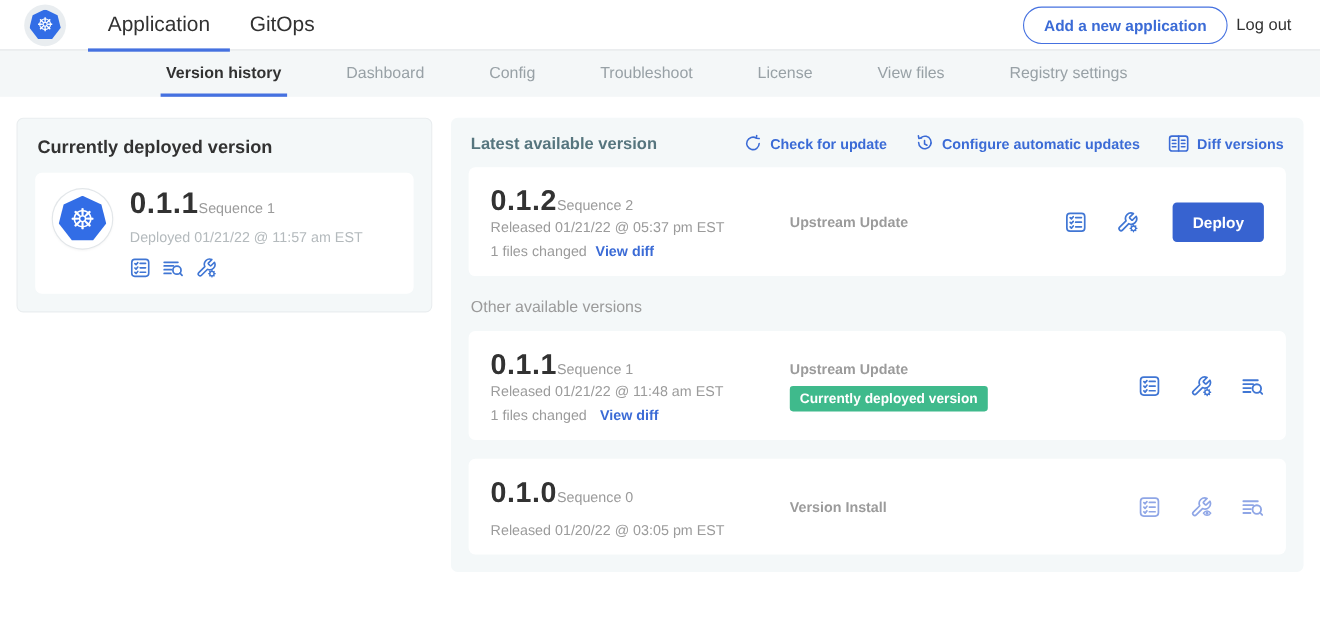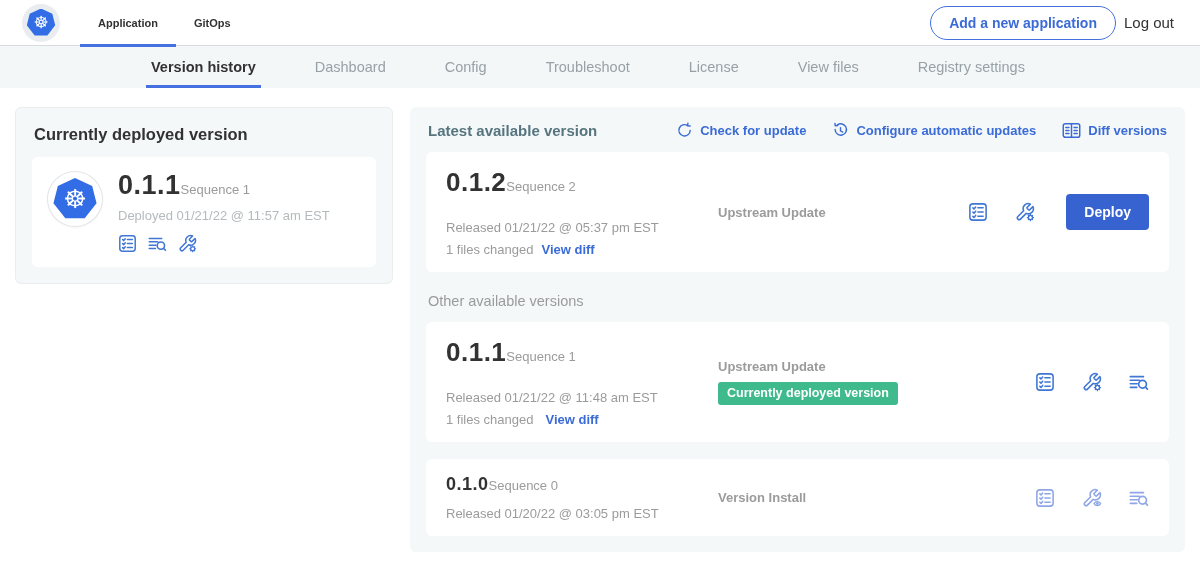--- a/index.html
+++ b/index.html
@@ -10,21 +10,21 @@
   .header { height:46px; display:flex; align-items:center; padding:0 26px 0 22px;
     background:#fff; border-bottom:1px solid #d8dcdf; }
   .logo-avatar { width:38px; height:38px; border-radius:50%; background:#e9edf0;
     display:flex; align-items:center; justify-content:center; flex:0 0 auto; }
   .hepta { background:#326de6; color:#fff; display:flex; align-items:center; justify-content:center;
     clip-path:polygon(50% 0%,89% 19%,99% 60%,72% 96%,28% 96%,1% 60%,11% 19%); }
   .hepta.small { width:29px; height:28px; font-size:17px; }
   .hepta.big { width:44px; height:42px; font-size:26px; }
   .header-tabs { display:flex; margin-left:20px; height:46px; }
   .header-tab { margin:0 16px; padding:0 2px; display:flex; align-items:center;
-    font-size:11px; font-weight:700; color:#323232; position:relative; cursor:pointer; }
+    font-size:19px; font-weight:400; color:#323232; position:relative; cursor:pointer; }
   .header-tab.active::after { content:""; position:absolute; left:-16px; right:-16px; bottom:-1px;
     height:3px; background:#4571e0; }
   .header-right { margin-left:auto; display:flex; align-items:center; gap:8px; }
   .add-app-btn { border:1px solid #4571e0; background:#fff; color:#3b6bd6; border-radius:18px;
     padding:8px 18px; font-size:14px; font-weight:700; cursor:pointer;
     font-family:"Liberation Sans","DejaVu Sans",sans-serif; }
   .logout { font-size:15px; color:#323232; cursor:pointer; }
 
   
   .subnav { background:#f4f7f8; height:42px; display:flex; align-items:stretch;
@@ -55,21 +55,21 @@
   .avail-panel { flex:1; background:#f4f8f9; border-radius:6px; padding:12px 16px 16px; }
   .avail-header { display:flex; align-items:center; padding:2px 2px 0; }
   .avail-title { font-size:15px; font-weight:600; color:#56757e; }
   .avail-actions { margin-left:auto; display:flex; align-items:center; gap:26px; }
   .action-link { display:flex; align-items:center; gap:7px; color:#3b6bd6;
     font-size:13px; font-weight:700; cursor:pointer; }
 
   .version-card { background:#fff; border-radius:6px; margin-top:12px;
     padding:15px 20px; display:flex; align-items:center; }
   .vc-left { width:258px; flex:0 0 auto; }
-  .vc-rel { font-size:13px; color:#9b9b9b; margin-top:22px; }
+  .vc-rel { font-size:13px; color:#9b9b9b; margin-top:1px; }
   .vc-files { font-size:13px; color:#9b9b9b; margin-top:7px; display:flex; gap:8px; }
   .view-diff { color:#3b6bd6; font-weight:700; cursor:pointer; }
   .vc-mid { flex:1; padding-left:14px; }
   .vc-src { font-size:13px; font-weight:700; color:#9b9b9b; }
   .badge { display:inline-block; margin-top:8px; padding:4px 9px 5px; border-radius:3px;
     color:#fff; font-size:12.5px; font-weight:700; }
   .badge-green { background:#3fba8c; }
   .badge-gray  { background:#b5c0c4; }
   .vc-right { display:flex; gap:27px; color:#4076d4; }
   .vc-right.light { color:#8fa6e6; }
@@ -301,21 +301,21 @@
           <svg class="ic" width="20" height="20" viewBox="0 0 18 18">
               <use href="#i-lines-mag"></use>
             </svg>
         </span>
       </div>
     </div>
 
     <div class="version-card" style="margin-top:17px">
       <div class="vc-left">
         <div class="version-line">
-          <span class="version-big" style="font-size:18px">0.1.0</span>
+          <span class="version-big" style="font-size:26px">0.1.0</span>
           <span class="seq">Sequence 0</span>
         </div>
         <div class="vc-rel" style="margin-top:11px">Released 01/20/22 @ 03:05 pm EST</div>
       </div>
       <div class="vc-mid">
         <div class="vc-src">Version Install</div>
       </div>
       <div class="vc-right light">
         <span class="icon-btn">
           <svg class="ic" width="20" height="20" viewBox="0 0 18 18">

